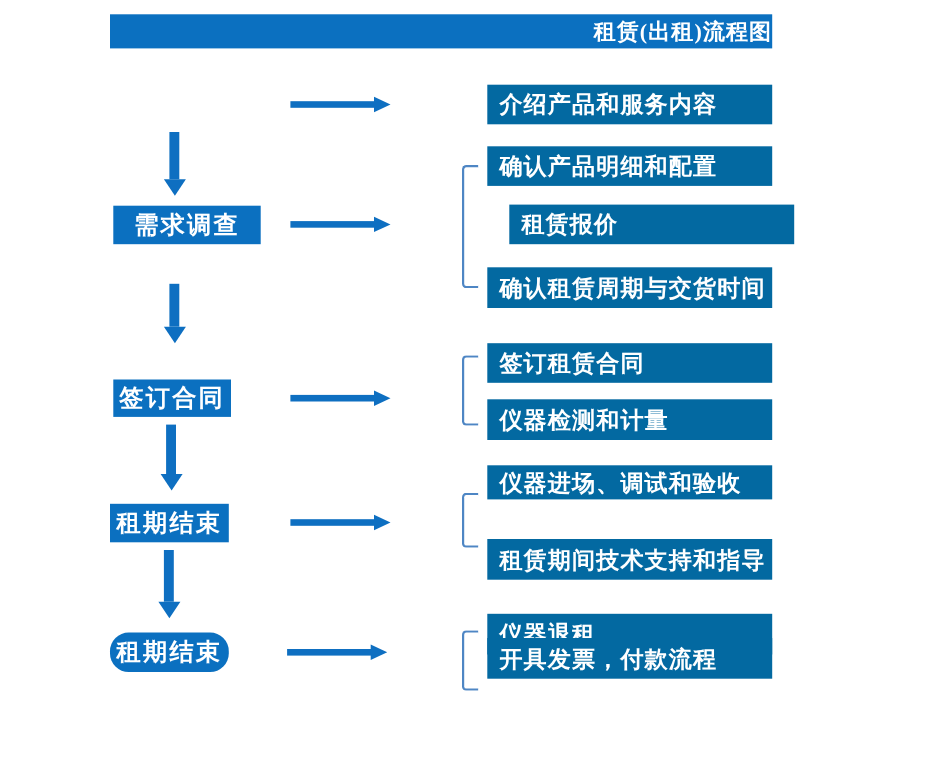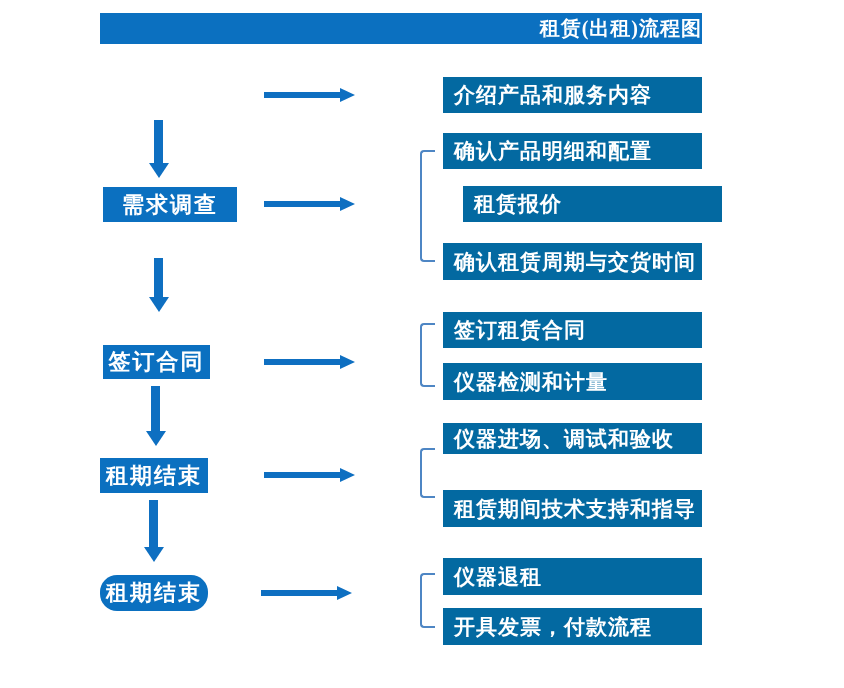--- a/index.html
+++ b/index.html
@@ -115,15 +115,15 @@
   <div class="detail" style="top:186px;height:36px;margin-left:20px;">租赁报价</div>
   <div class="detail" style="top:243px;height:37px;">确认租赁周期与交货时间</div>
 
   <div class="detail" style="top:312px;height:36px;text-align:center;">签订租赁合同</div>
   <div class="detail" style="top:363px;height:37px;">仪器检测和计量</div>
 
   <div class="detail" style="top:423px;height:31px;">仪器进场、调试和验收</div>
   <div class="detail" style="top:490px;height:37px;">租赁期间技术支持和指导</div>
 
   <div class="detail" style="top:558px;height:37px;">仪器退租</div>
-  <div class="detail" style="top:608px;height:37px;">开具发票，付款流程</div>
+  <div class="detail" style="top:580px;height:37px;">开具发票，付款流程</div>
 
 </div>
 
 </body></html>

